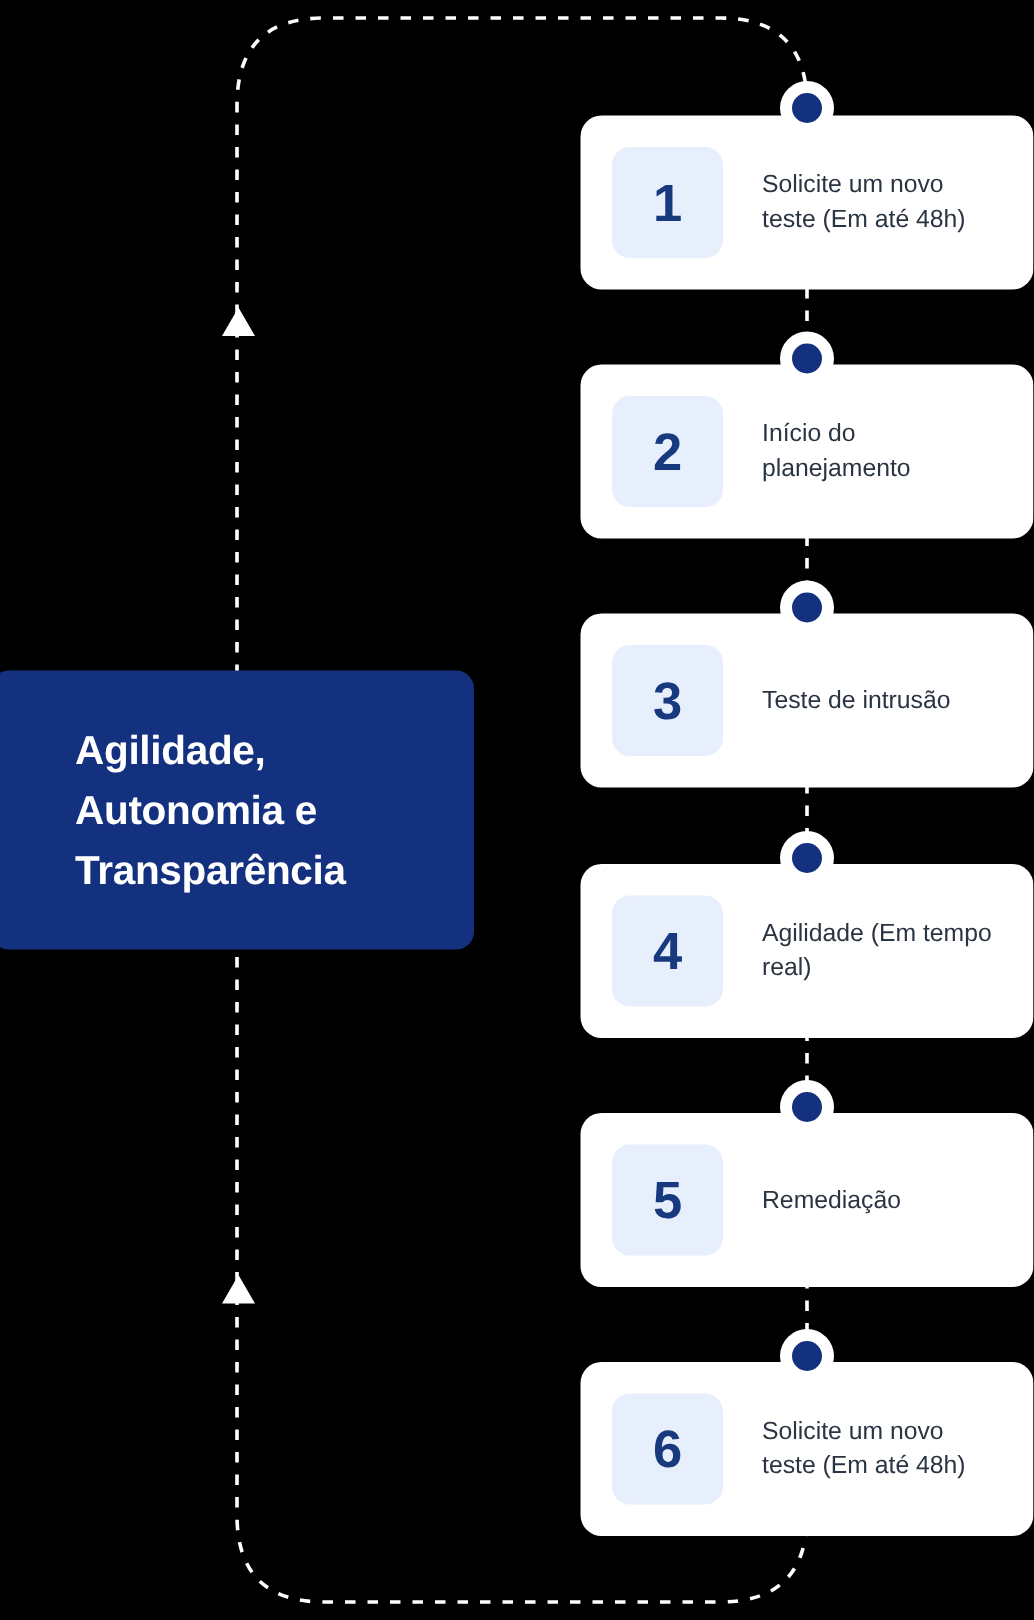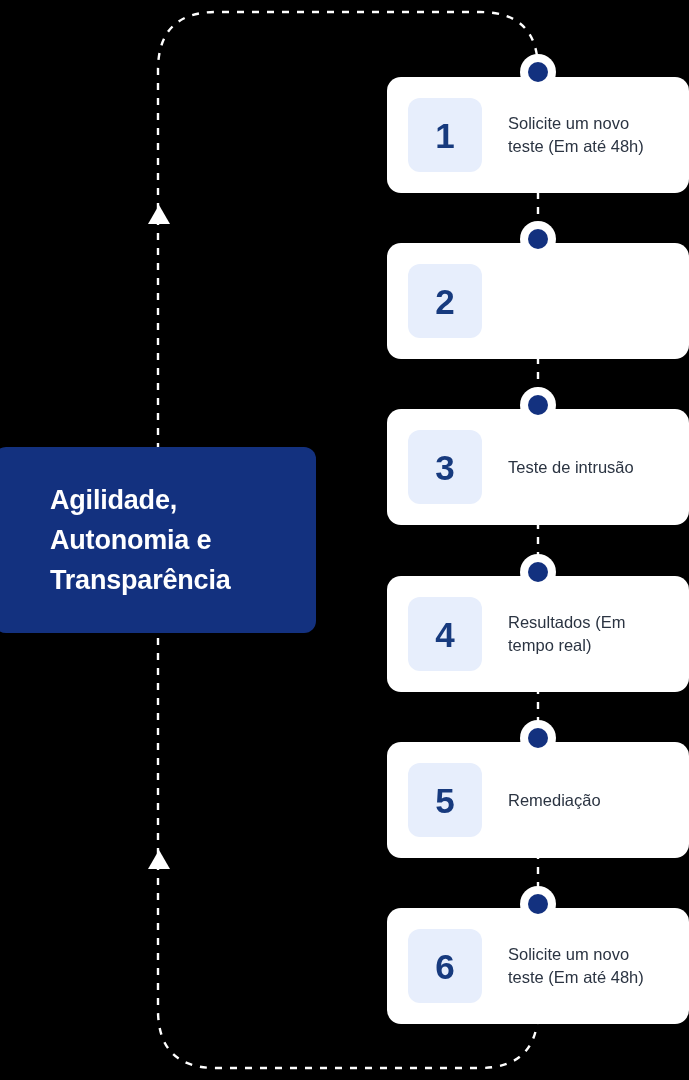--- a/index.html
+++ b/index.html
@@ -143,40 +143,41 @@
     <div class="step-label">Solicite um novo teste (Em até 48h)</div>
   </div>
   <div class="step-dot-wrap" style="top:54px">
     <span class="step-dot"></span>
   </div>
 
   <div class="step-card" style="top:243px">
     <div class="step-badge">
       <span class="step-number">2</span>
     </div>
+    <div class="step-label">Início do planejamento</div>
   </div>
   <div class="step-dot-wrap" style="top:221px">
     <span class="step-dot"></span>
   </div>
 
   <div class="step-card" style="top:409px">
     <div class="step-badge">
       <span class="step-number">3</span>
     </div>
     <div class="step-label">Teste de intrusão</div>
   </div>
   <div class="step-dot-wrap" style="top:387px">
     <span class="step-dot"></span>
   </div>
 
   <div class="step-card" style="top:576px">
     <div class="step-badge">
       <span class="step-number">4</span>
     </div>
-    <div class="step-label">Resultados (Em tempo real)</div>
+    <div class="step-label">Agilidade (Em tempo real)</div>
   </div>
   <div class="step-dot-wrap" style="top:554px">
     <span class="step-dot"></span>
   </div>
 
   <div class="step-card" style="top:742px">
     <div class="step-badge">
       <span class="step-number">5</span>
     </div>
     <div class="step-label">Remediação</div>

